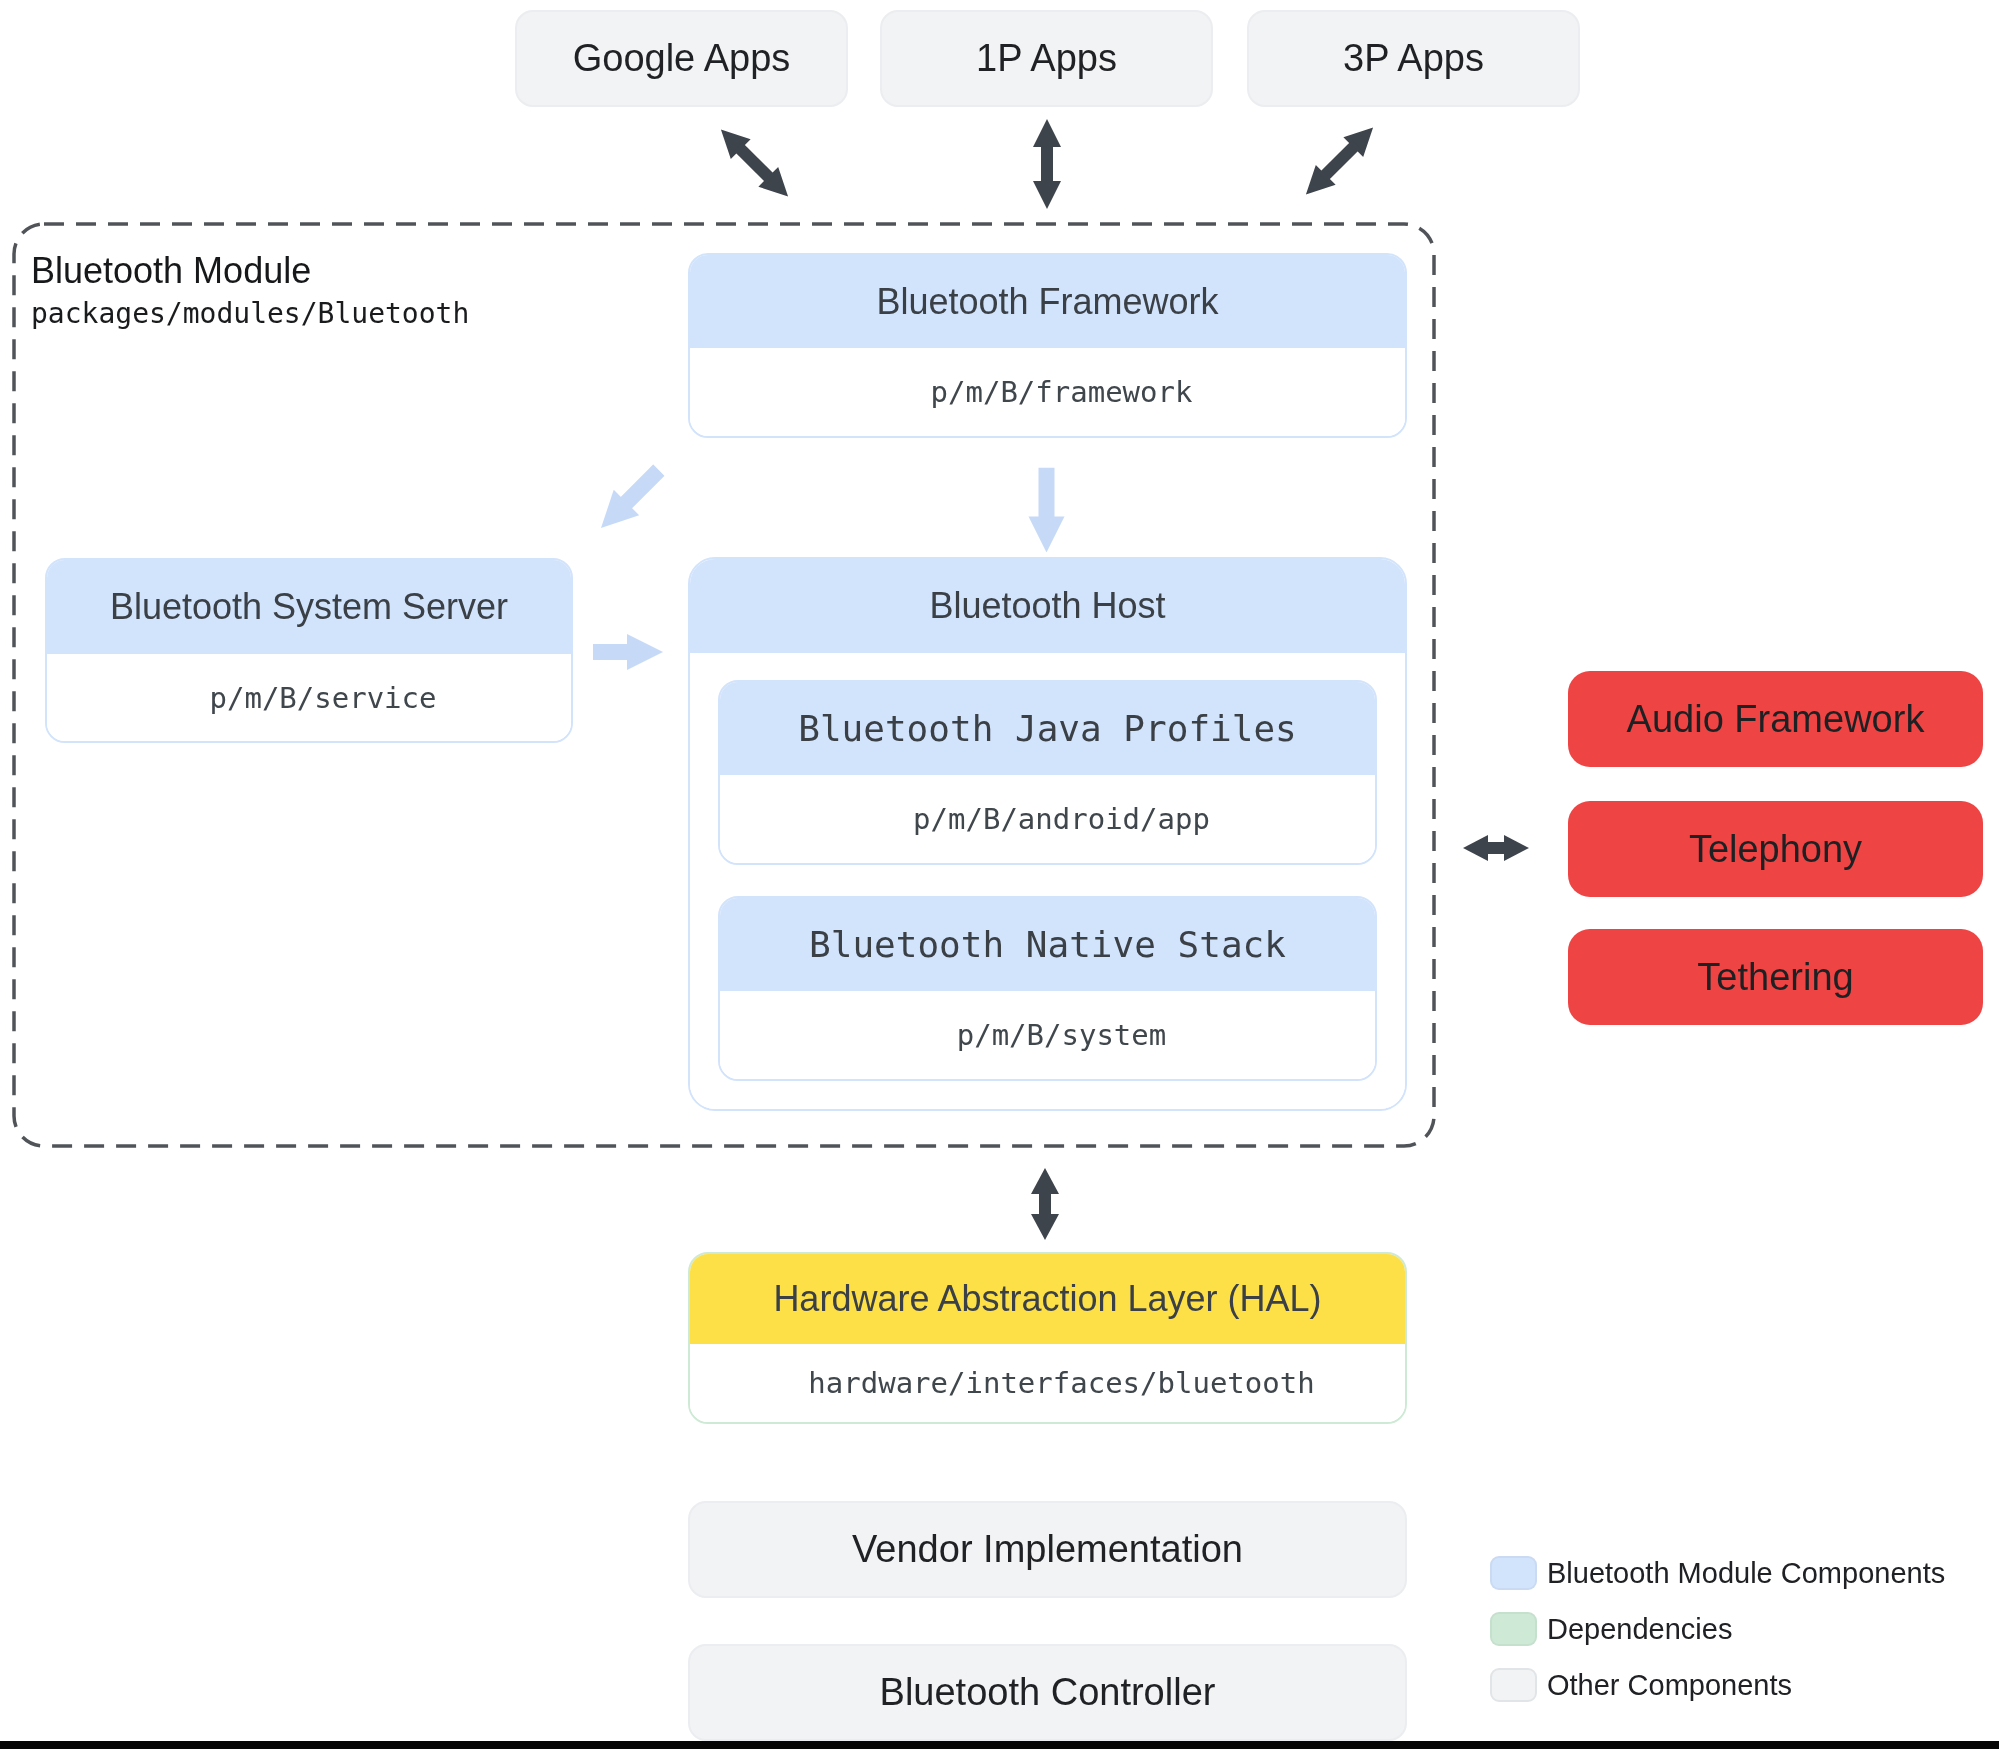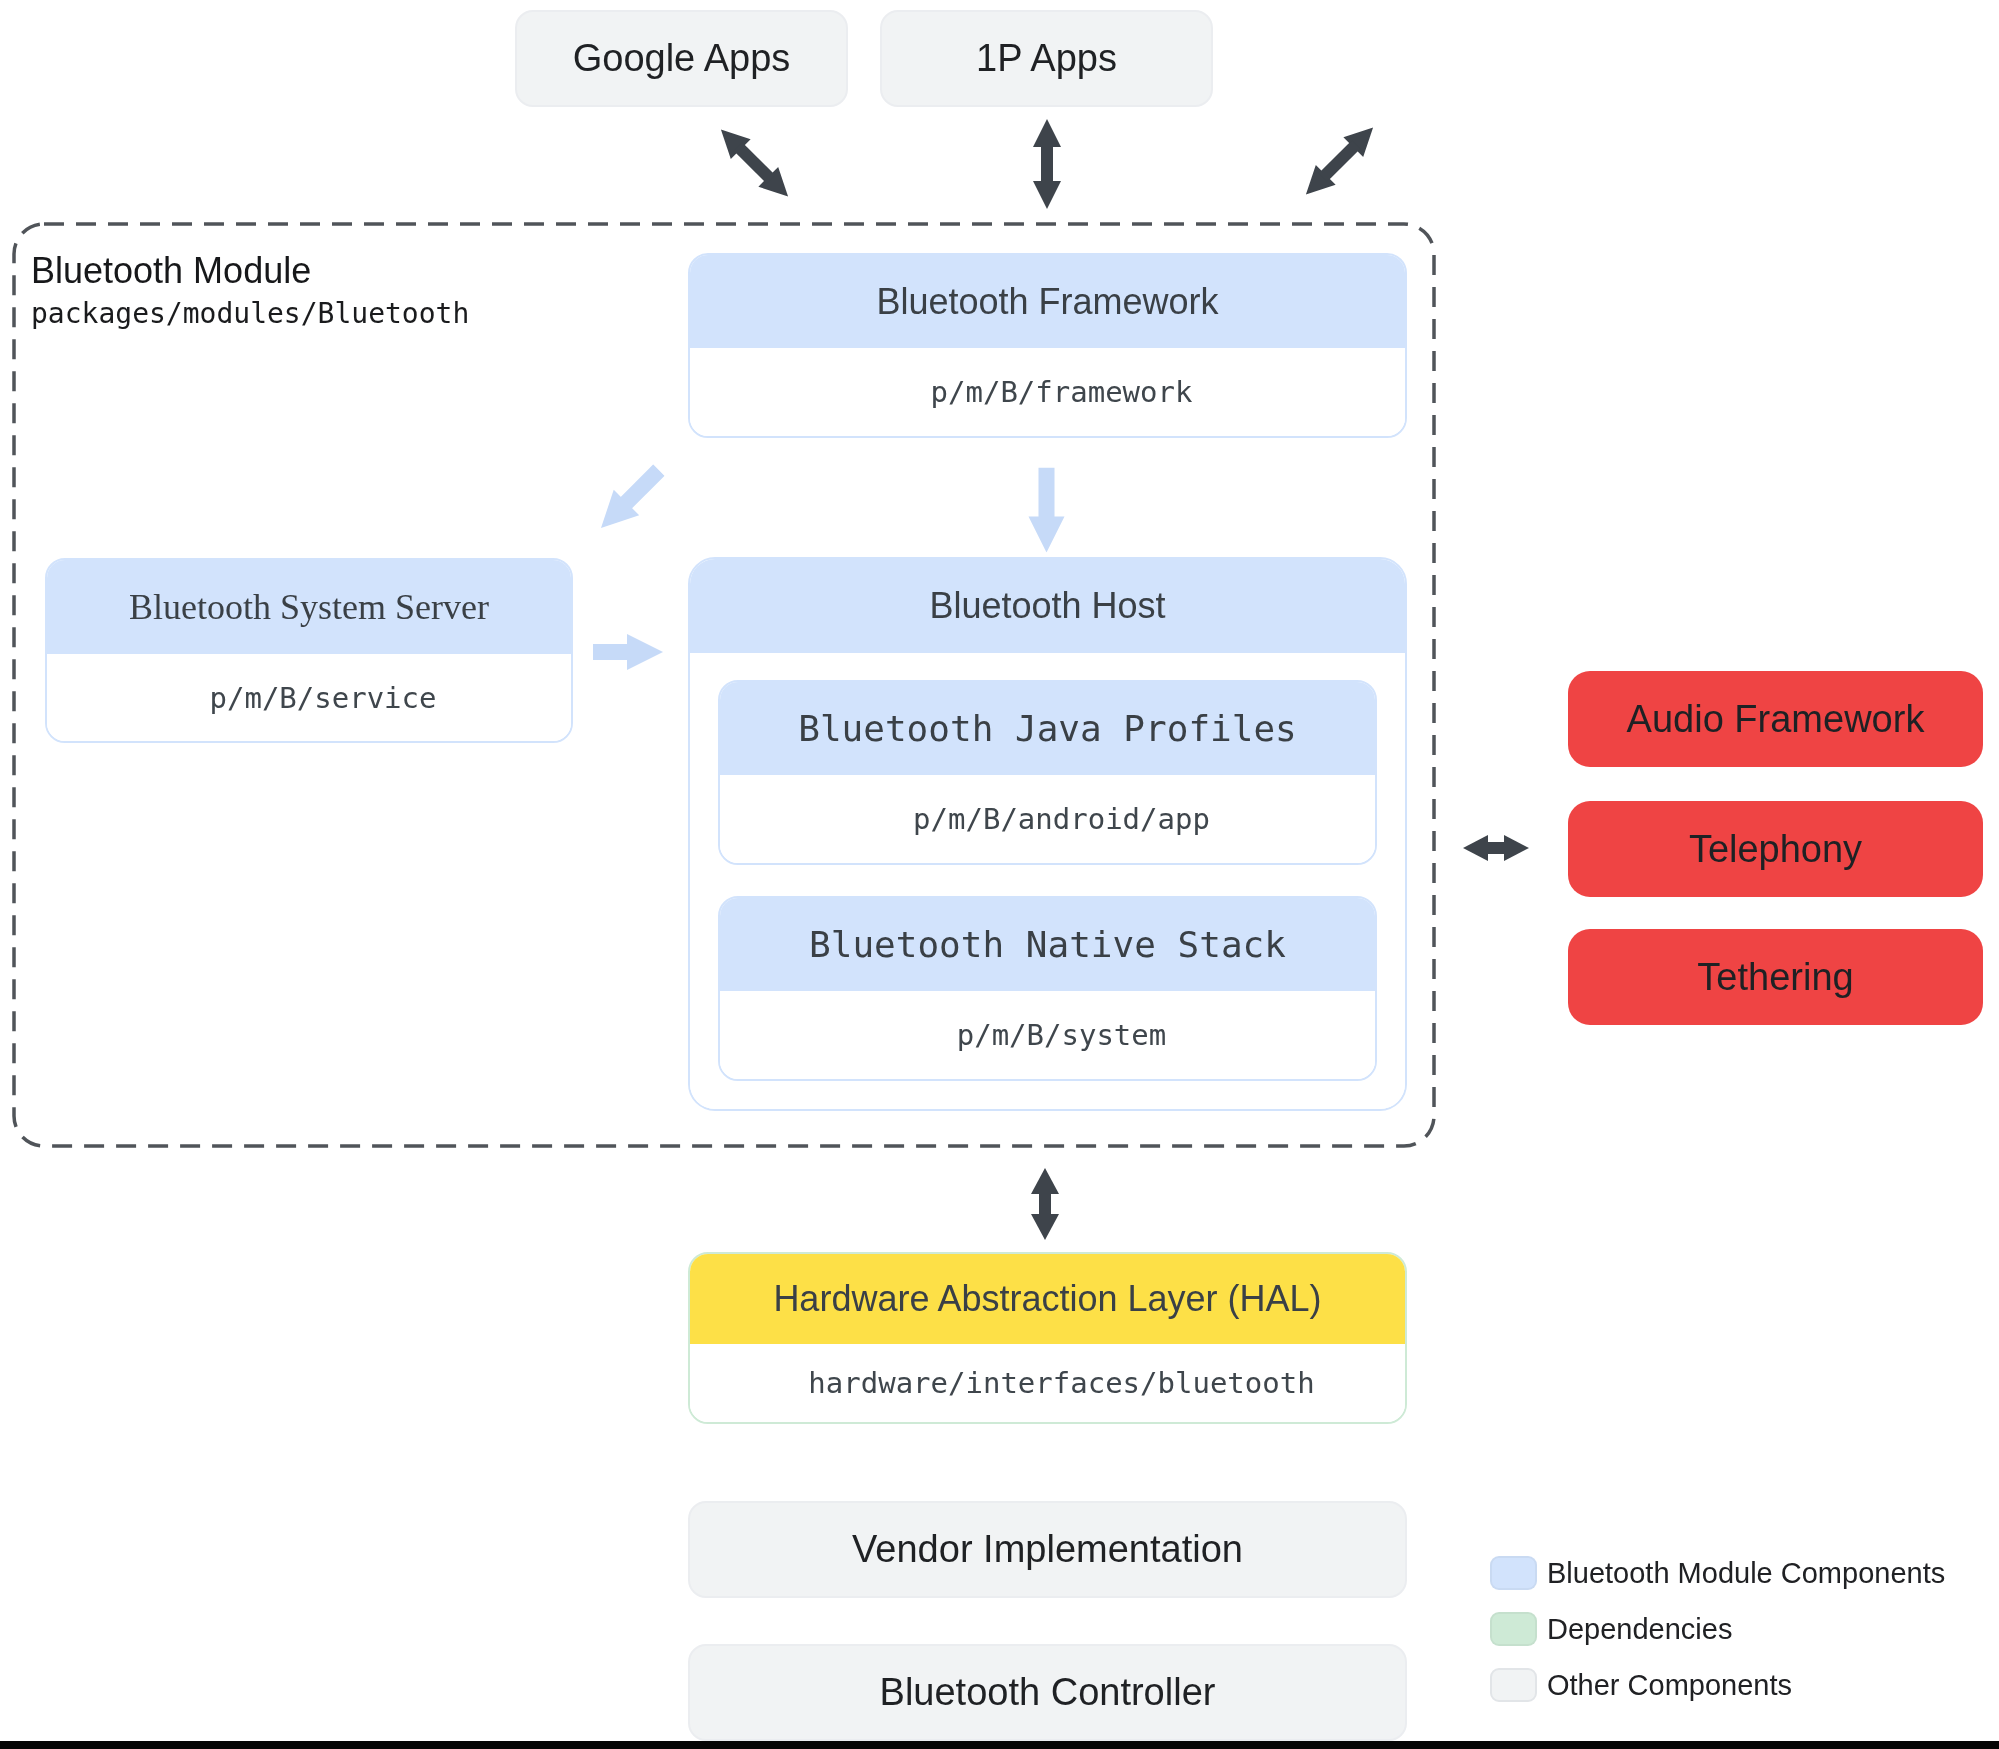--- a/index.html
+++ b/index.html
@@ -118,20 +118,21 @@
     background: #050505;
   }
 </style>
 </head>
 <body>
 
 <div class="canvas">
 
   <div class="gray-box" style="left:515px; top:10px; width:333px; height:97px;">Google Apps</div>
   <div class="gray-box" style="left:880px; top:10px; width:333px; height:97px;">1P Apps</div>
+  <div class="gray-box" style="left:1247px; top:10px; width:333px; height:97px;">3P Apps</div>
 
   <div class="arrow" style="left:707px; top:146px; width:95px; height:34px; transform:rotate(45deg);">
     <svg width="95" height="34" viewBox="0 0 95 34" fill="#3e444b">
       <polygon points="0,17 28,3 28,31"></polygon>
         <polygon points="95,17 67,3 67,31"></polygon>
       <rect x="24" y="11" width="47" height="12"></rect>
     </svg>
   </div>
   <div class="arrow" style="left:1002px; top:147px; width:90px; height:34px; transform:rotate(90deg);">
     <svg width="90" height="34" viewBox="0 0 90 34" fill="#3e444b">
@@ -169,21 +170,21 @@
     </svg>
   </div>
   <div class="arrow" style="left:1004px; top:490px; width:85px; height:40px; transform:rotate(90deg);">
     <svg width="85" height="40" viewBox="0 0 85 40" fill="#c6daf8">
       <rect x="0" y="12" width="53" height="16"></rect>
         <polygon points="85,20 49,2 49,38"></polygon>
     </svg>
   </div>
 
   <div class="card" style="left:45px; top:558px; width:528px; height:185px;">
-    <div class="card-head" style="height:94px;font-family:Liberation Serif, serif;">Bluetooth System Server</div>
+    <div class="card-head" style="height:94px;">Bluetooth System Server</div>
     <div class="card-body">p/m/B/service</div>
   </div>
 
   <div class="arrow" style="left:593px; top:632px; width:70px; height:40px;">
     <svg width="70" height="40" viewBox="0 0 70 40" fill="#c6daf8">
       <rect x="0" y="12" width="38" height="16"></rect>
         <polygon points="70,20 34,2 34,38"></polygon>
     </svg>
   </div>
 

